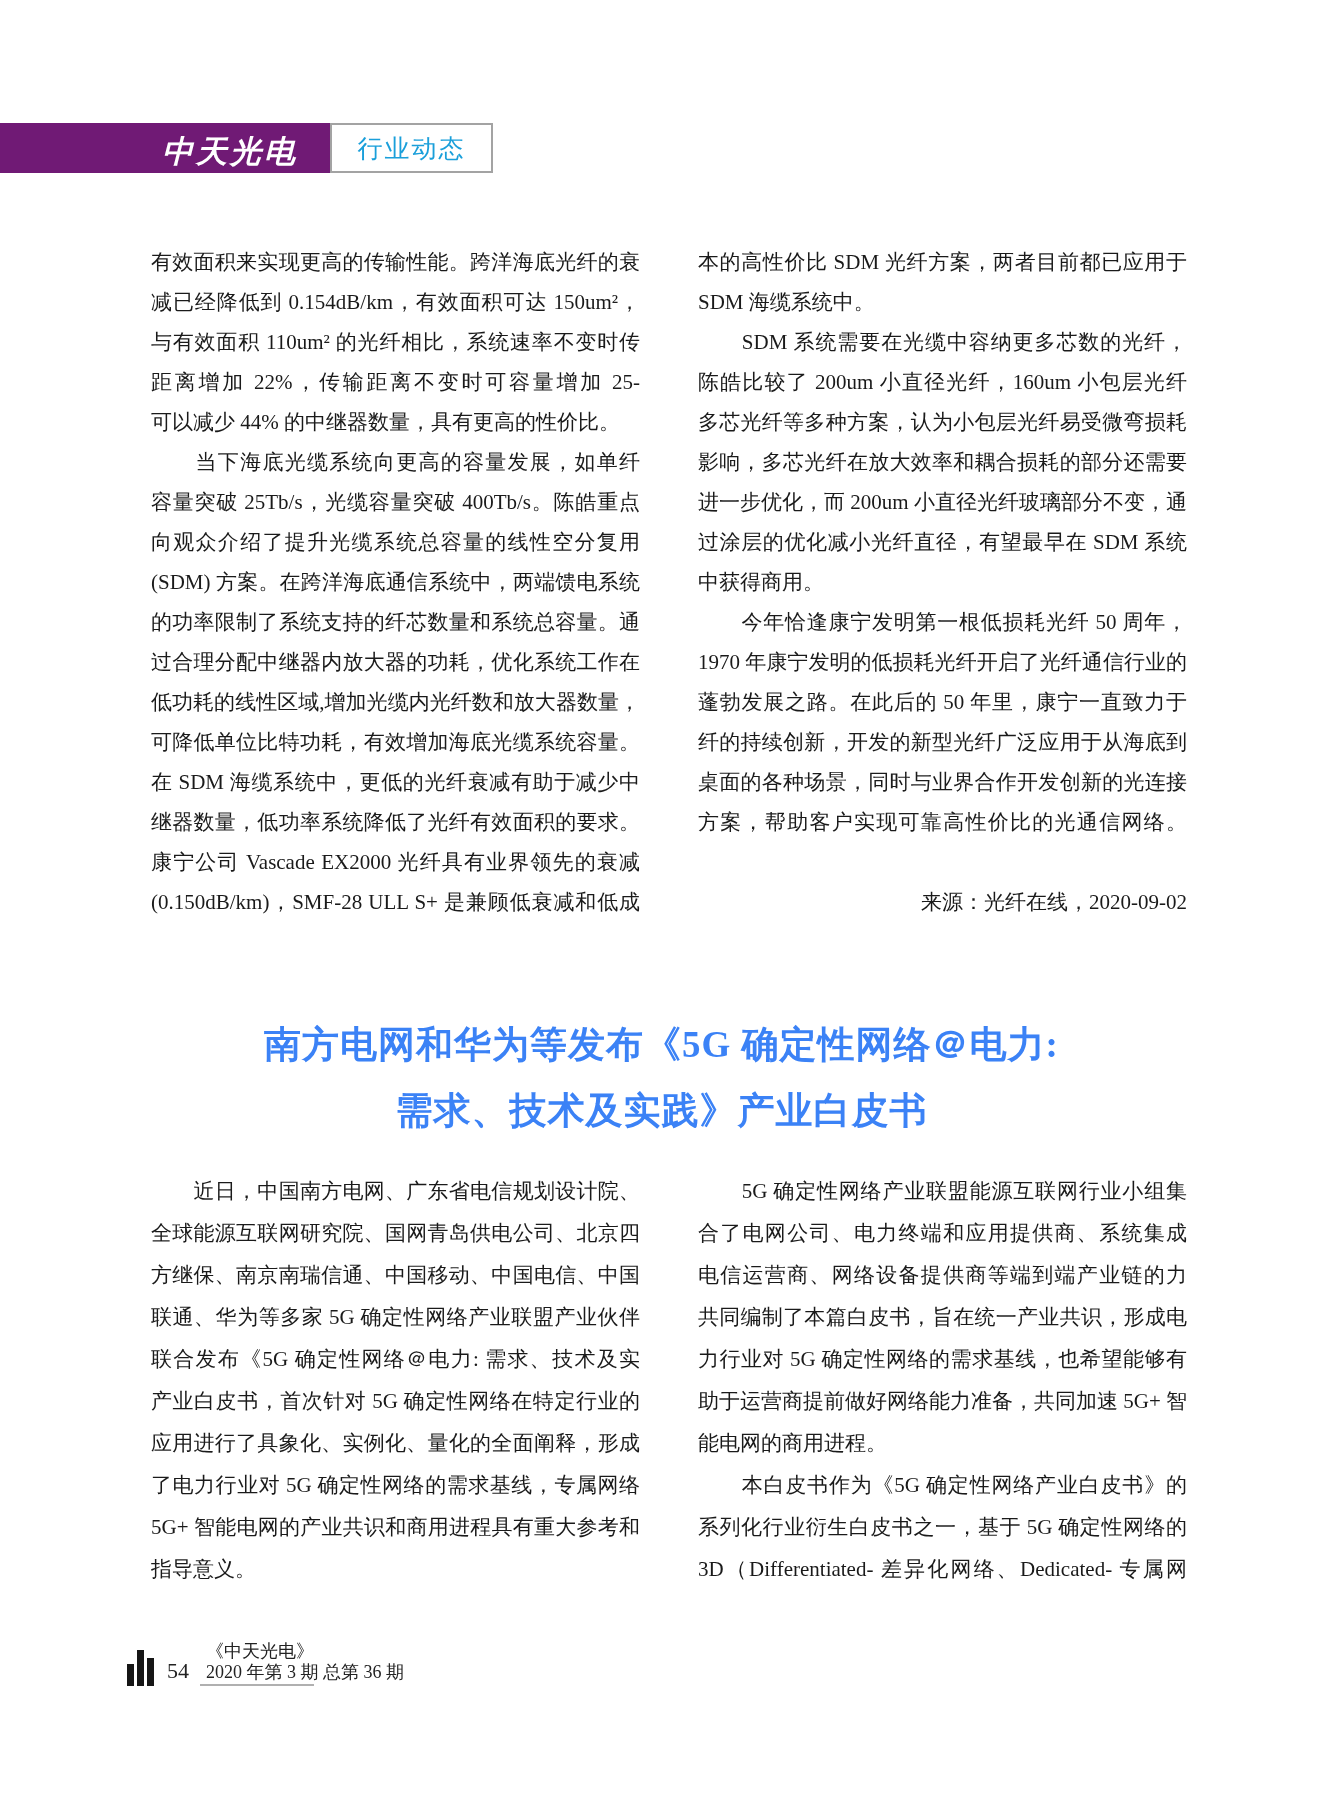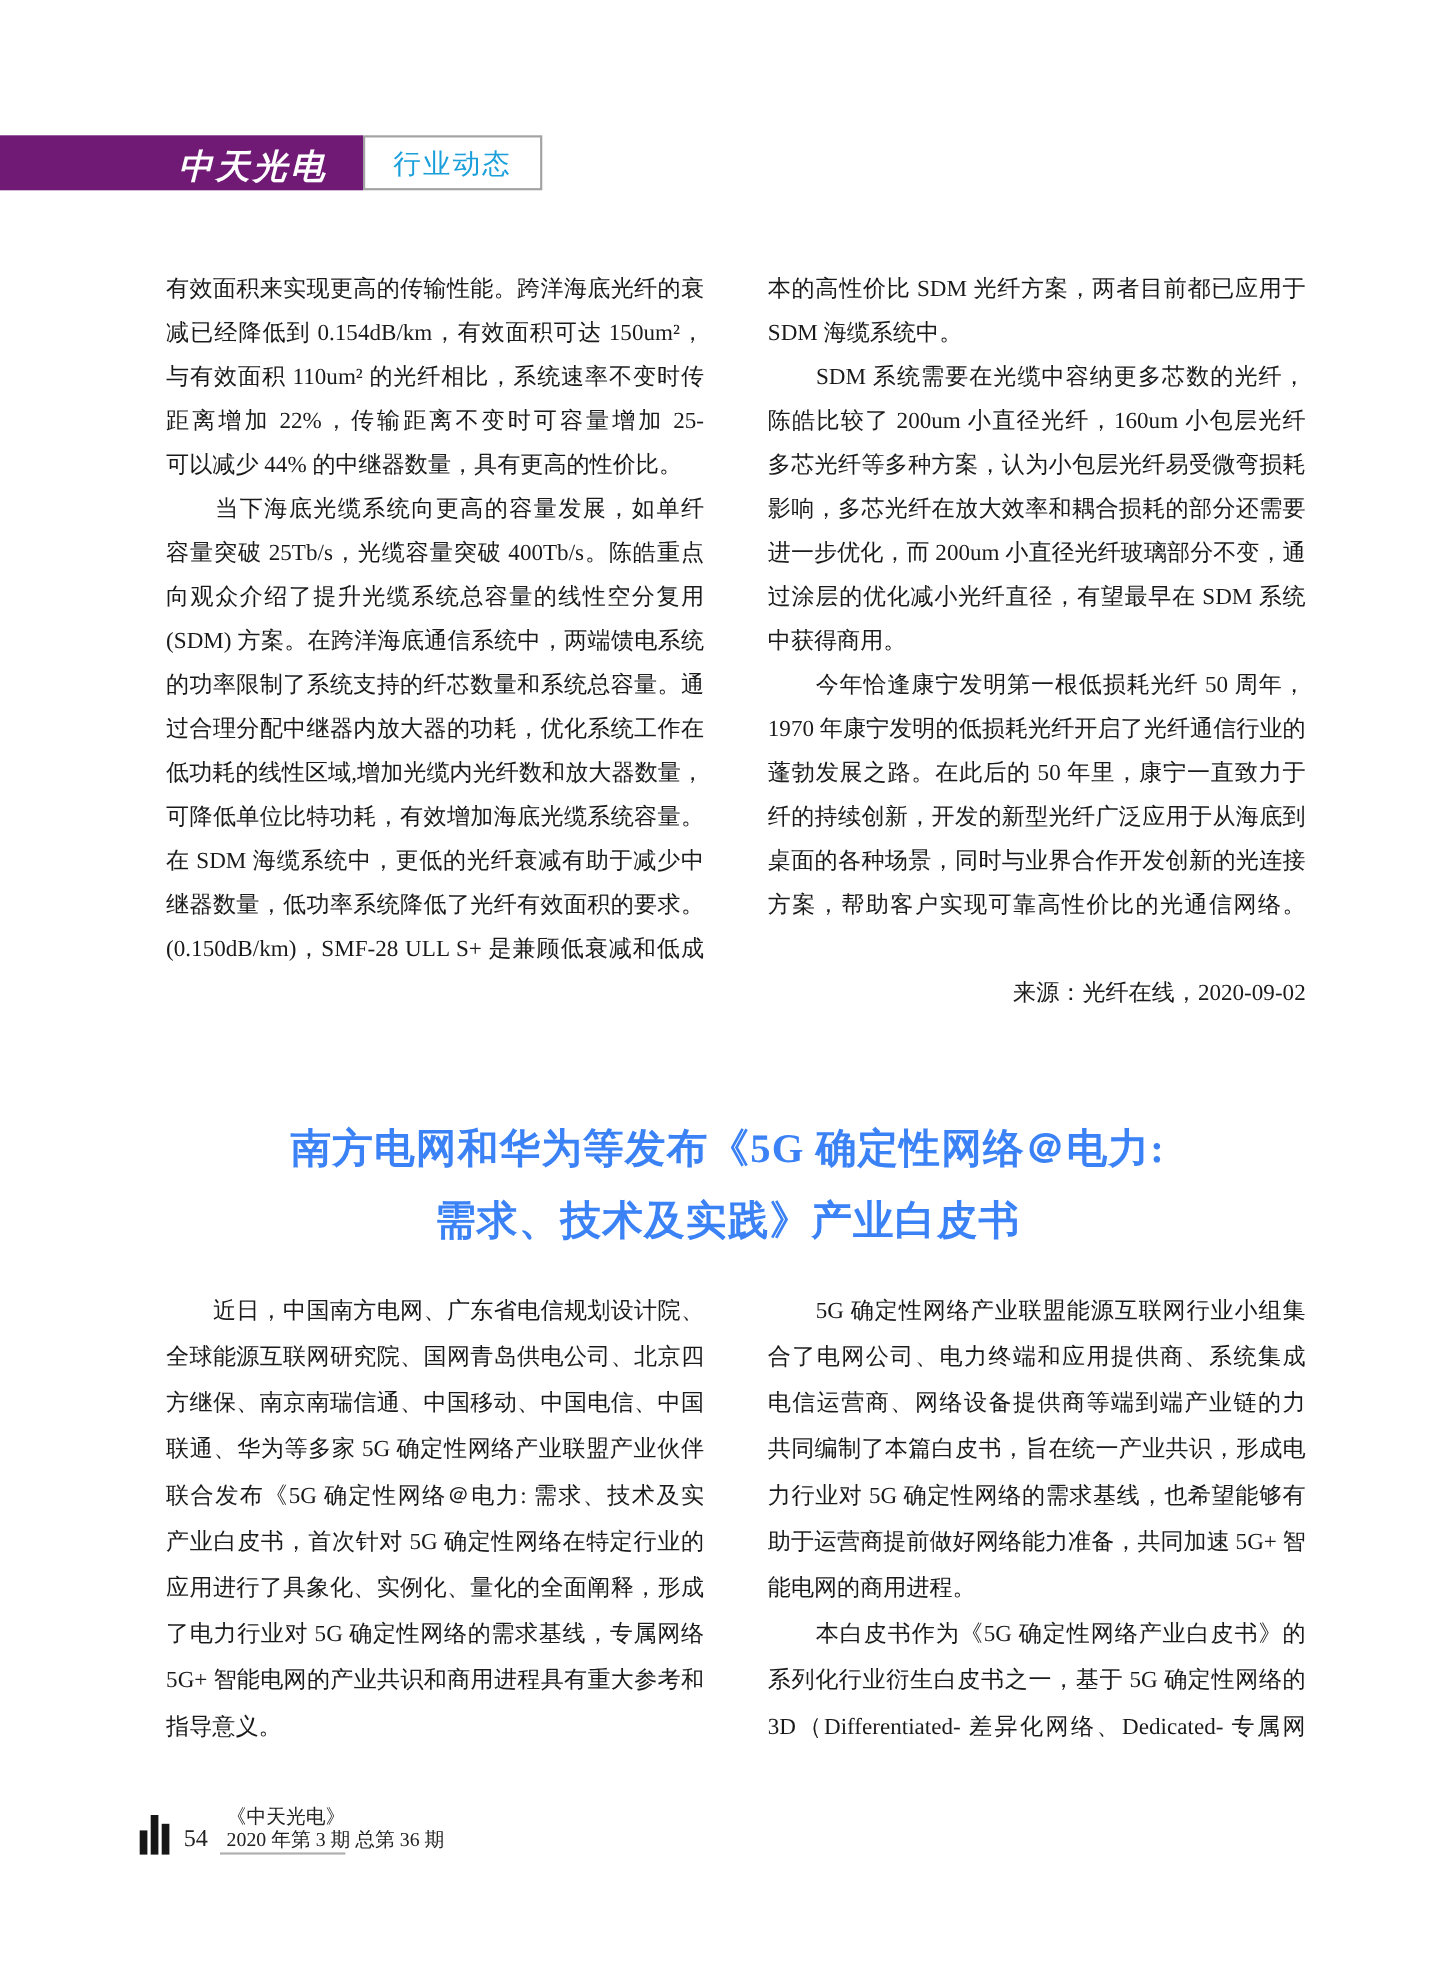--- a/index.html
+++ b/index.html
@@ -84,20 +84,21 @@
         <div class="line">　　当下海底光缆系统向更高的容量发展，如单纤</div>
         <div class="line">容量突破 25Tb/s，光缆容量突破 400Tb/s。陈皓重点</div>
         <div class="line">向观众介绍了提升光缆系统总容量的线性空分复用</div>
         <div class="line">(SDM) 方案。在跨洋海底通信系统中，两端馈电系统</div>
         <div class="line">的功率限制了系统支持的纤芯数量和系统总容量。通</div>
         <div class="line">过合理分配中继器内放大器的功耗，优化系统工作在</div>
         <div class="line">低功耗的线性区域,增加光缆内光纤数和放大器数量，</div>
         <div class="line">可降低单位比特功耗，有效增加海底光缆系统容量。</div>
         <div class="line">在 SDM 海缆系统中，更低的光纤衰减有助于减少中</div>
         <div class="line">继器数量，低功率系统降低了光纤有效面积的要求。</div>
+        <div class="line">康宁公司 Vascade EX2000 光纤具有业界领先的衰减</div>
         <div class="line">(0.150dB/km)，SMF-28 ULL S+ 是兼顾低衰减和低成</div>
       </div>
     <div class="col">
       <div>
           <div class="line">本的高性价比 SDM 光纤方案，两者目前都已应用于</div>
           <div class="line end">SDM 海缆系统中。</div>
           <div class="line">　　SDM 系统需要在光缆中容纳更多芯数的光纤，</div>
           <div class="line">陈皓比较了 200um 小直径光纤，160um 小包层光纤及</div>
           <div class="line">多芯光纤等多种方案，认为小包层光纤易受微弯损耗</div>
           <div class="line">影响，多芯光纤在放大效率和耦合损耗的部分还需要</div>

